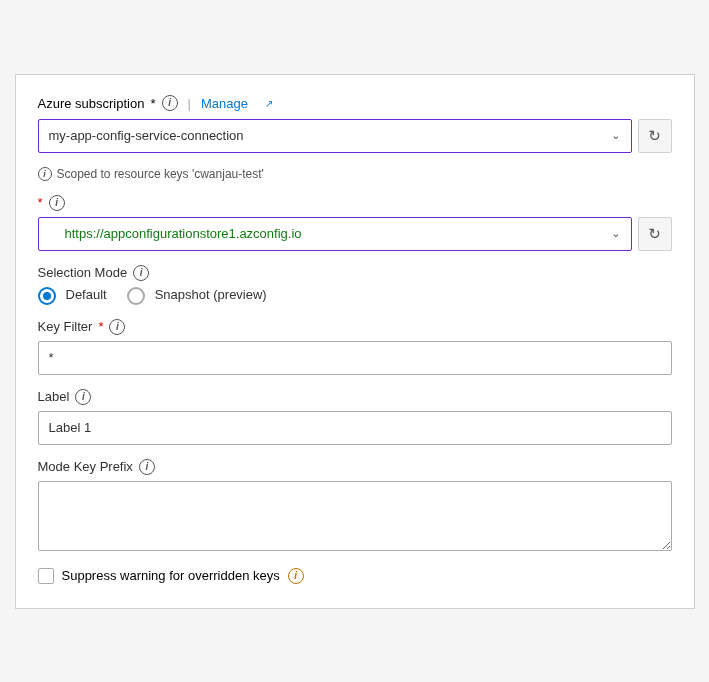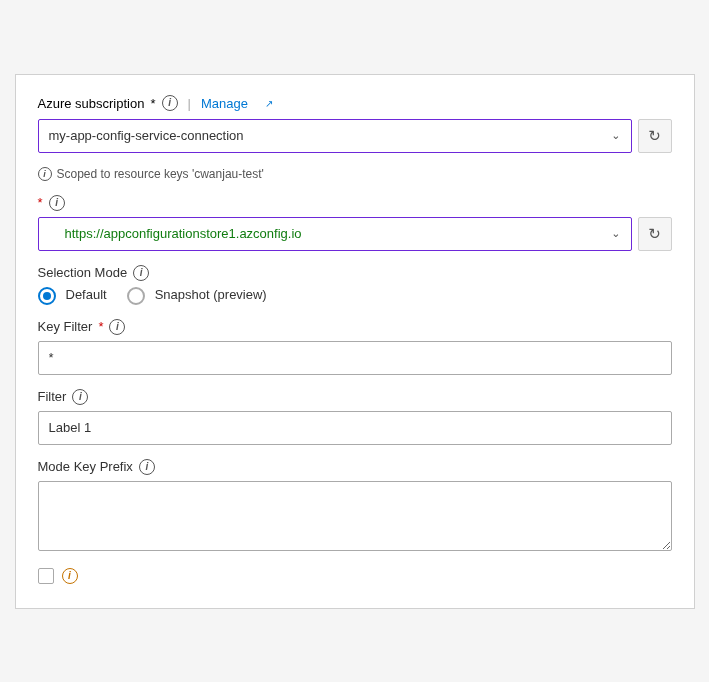--- a/index.html
+++ b/index.html
@@ -290,32 +290,33 @@
     <div class="label-row">
       <span>Key Filter</span>
       <span class="required">*</span>
       <span class="info-icon" title="Info">i</span>
     </div>
     <input class="text-input" type="text" value="*" placeholder="*" style="">
   </div>
 
   <div class="field-row">
     <div class="label-row">
-      <span>Filter</span>
+      <span>Label</span>
       <span class="info-icon" title="Info">i</span>
     </div>
     <input class="text-input" type="text" value="Label 1" style="">
   </div>
 
   <div class="field-row">
     <div class="label-row">
       <span>Mode Key Prefix</span>
       <span class="info-icon" title="Info">i</span>
     </div>
     <textarea class="text-area" style=""></textarea>
   </div>
 
   <div class="checkbox-row">
     <div class="checkbox-box"></div>
+    <span>Suppress warning for overridden keys</span>
     <span class="warning-info-icon" title="Info">i</span>
   </div>
 
 </div>
 
 </body></html>

